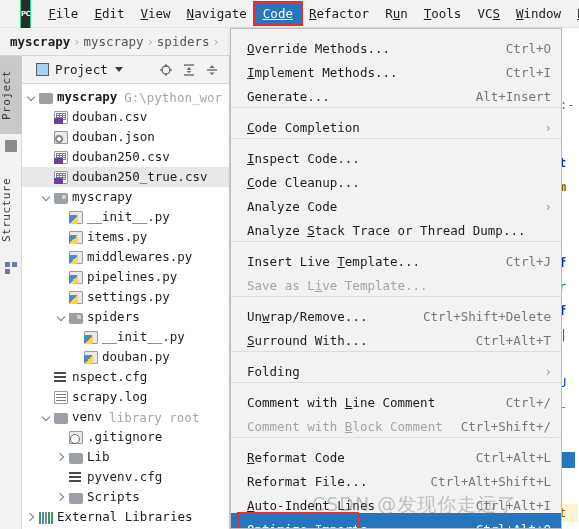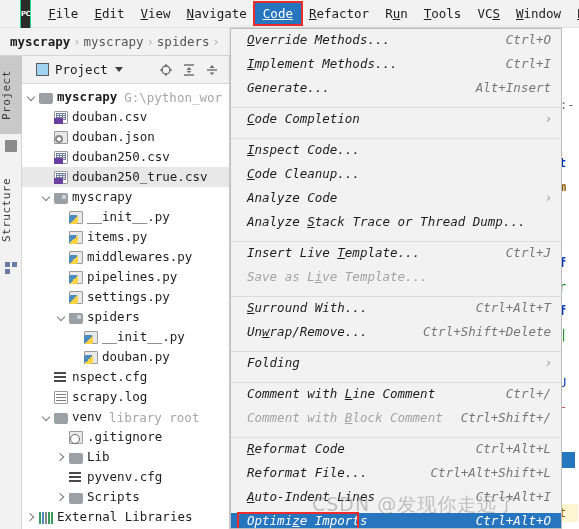--- a/index.html
+++ b/index.html
@@ -184,23 +184,23 @@
   }
 
   
   .menu-popup {
     position: absolute; top: 28px; left: 230px; width: 332px; height: 501px;
     background: #f2f2f2; border: 1px solid #bdbdbd;
     box-shadow: 1px 1px 4px rgba(0,0,0,0.22);
     padding: 3px 0; overflow: hidden;
   }
   .mrow {
-    height: 24px; display: flex; align-items: flex-start;
+    height: 24px; display: flex; align-items: flex-end;
     padding: 0 10px 0 16px; font-size: 12.5px; color: #1d1d1d;
-    white-space: nowrap; position: relative; font-style: italic;
+    white-space: nowrap; position: relative;
   }
   .mrow.dim { color: #a4a4a4; }
   .mrow.hl { background: #2675bf; color: #ffffff; }
   .mrow.hl .mkey { color: #ffffff; }
   .mtext { flex: 0 0 auto; }
   .mtext .u { text-decoration: underline; }
   .mkey { margin-left: auto; color: #777; font-size: 12.5px; }
   .msub {
     margin-left: auto; color: #9a9a9a; font-size: 13px;
     font-family: "DejaVu Sans", sans-serif;
@@ -449,26 +449,26 @@
       <div class="msep"></div>
       <div class="mrow">
         <span class="mtext">Insert Live <span class="u">T</span>emplate...</span>
         <span class="mkey">Ctrl+J</span>
       </div>
       <div class="mrow dim">
         <span class="mtext">Save as L<span class="u">i</span>ve Template...</span>
       </div>
       <div class="msep"></div>
       <div class="mrow">
+        <span class="mtext">Un<span class="u">w</span>rap/Remove...</span>
+        <span class="mkey">Ctrl+Shift+Delete</span>
+      </div>
+      <div class="mrow">
         <span class="mtext"><span class="u">S</span>urround With...</span>
         <span class="mkey">Ctrl+Alt+T</span>
-      </div>
-      <div class="mrow">
-        <span class="mtext">Un<span class="u">w</span>rap/Remove...</span>
-        <span class="mkey">Ctrl+Shift+Delete</span>
       </div>
       <div class="msep"></div>
       <div class="mrow">
         <span class="mtext">Folding</span>
         <span class="msub">›</span>
       </div>
       <div class="msep"></div>
       <div class="mrow">
         <span class="mtext">Comment with <span class="u">L</span>ine Comment</span>
         <span class="mkey">Ctrl+/</span>

